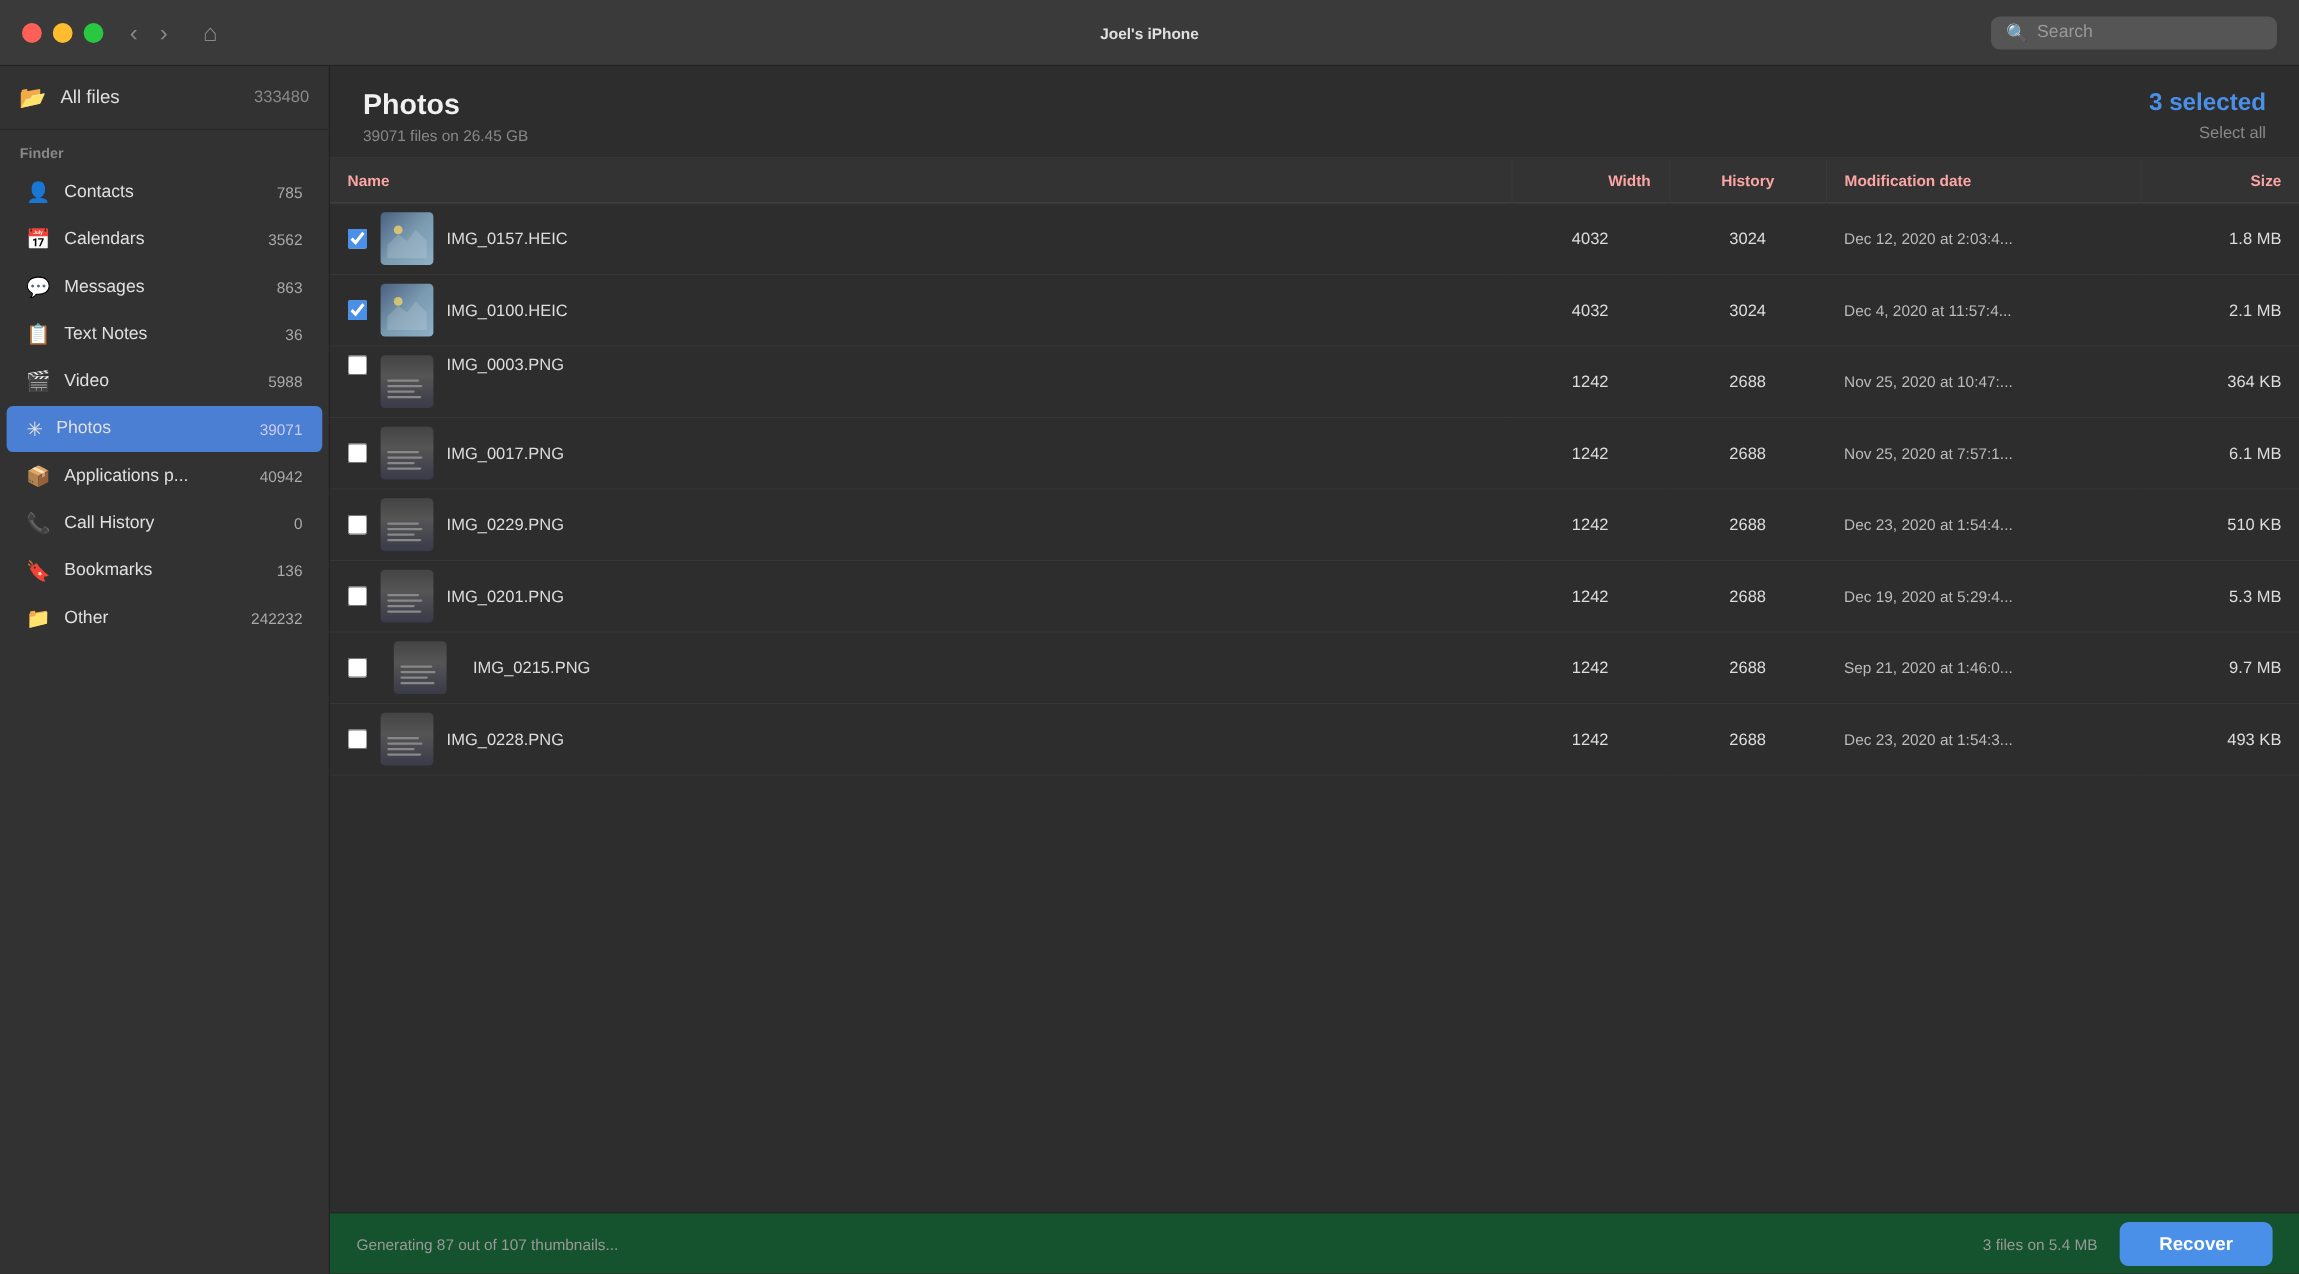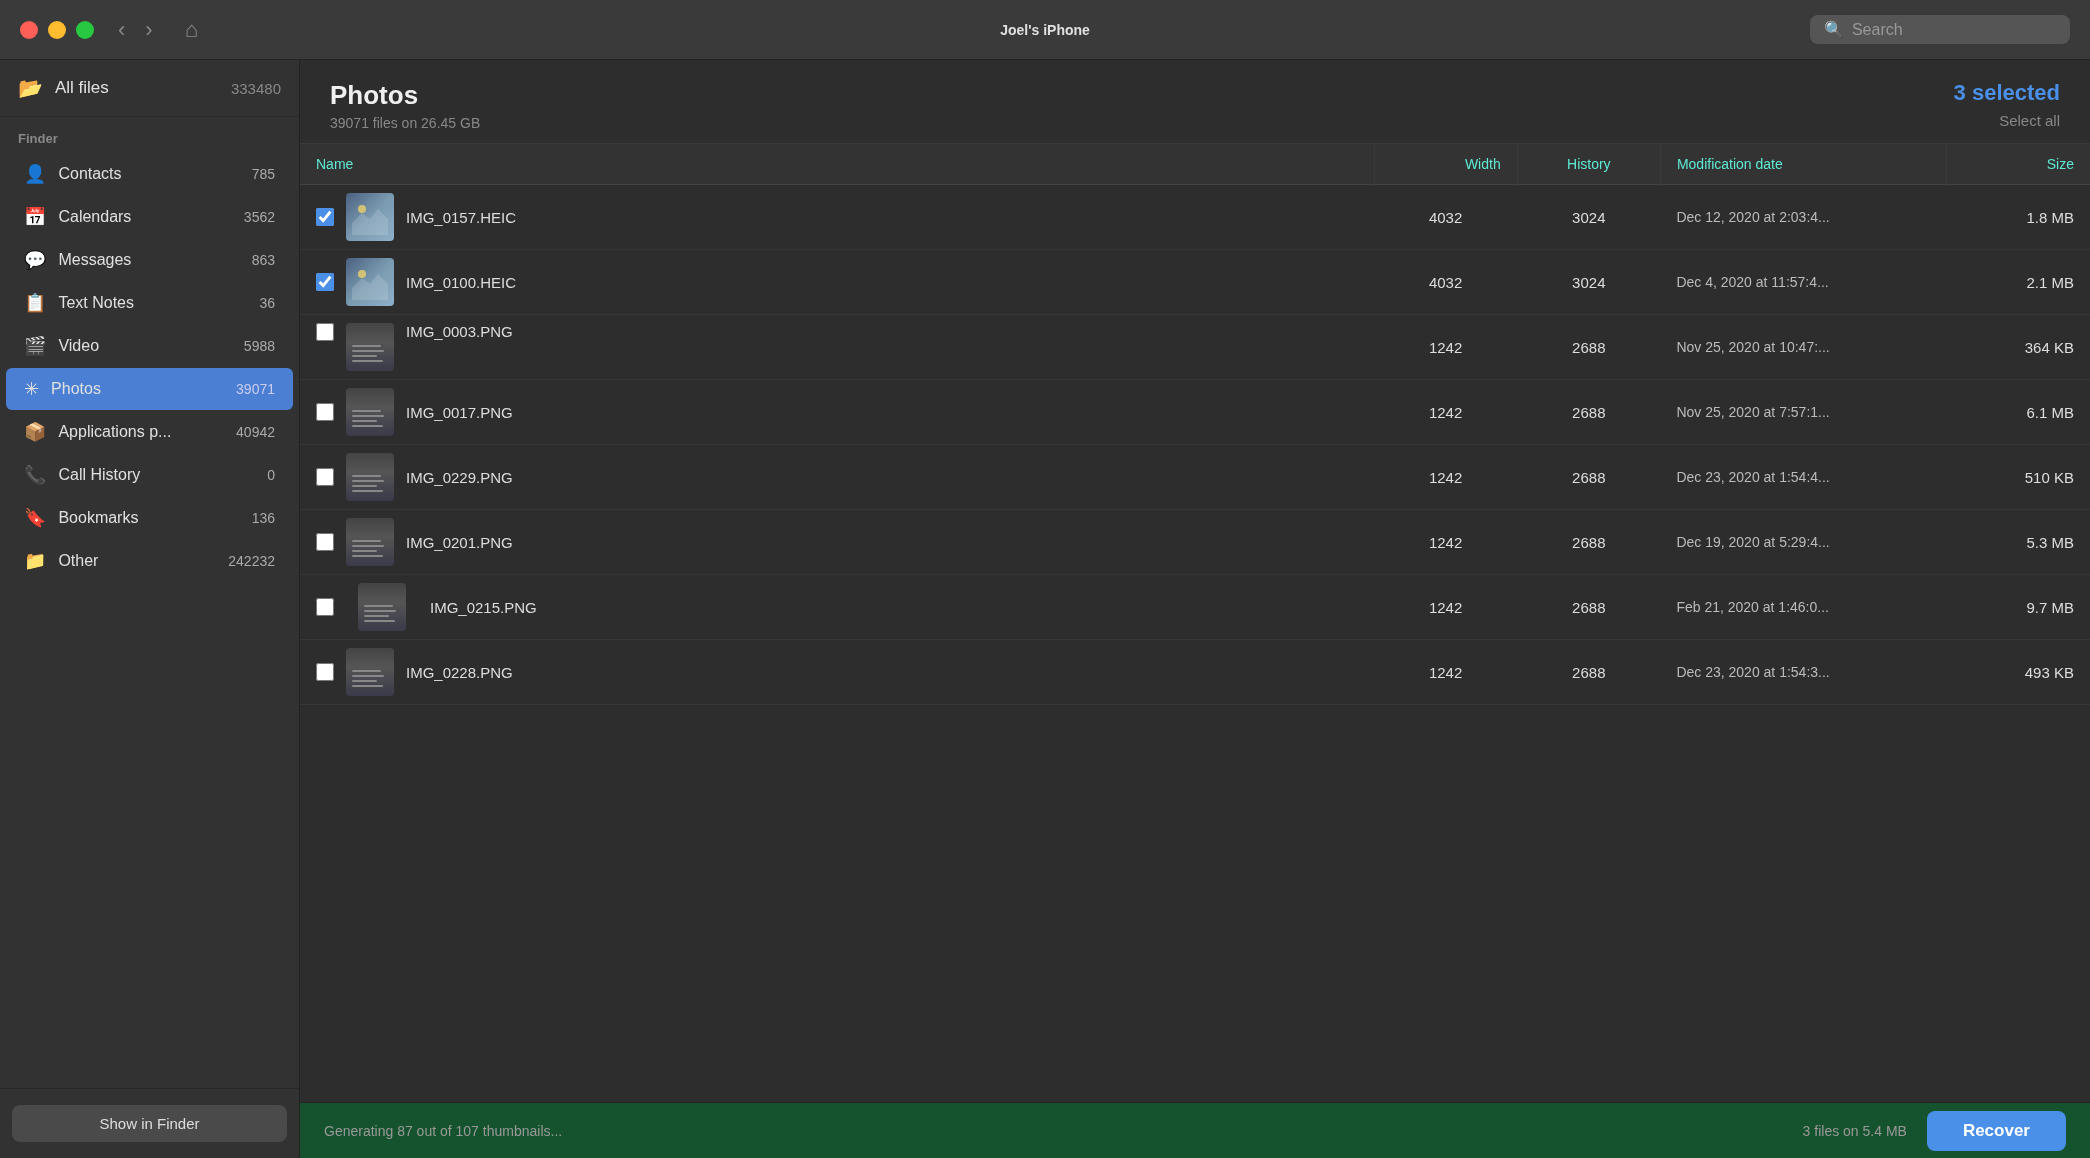--- a/index.html
+++ b/index.html
@@ -226,22 +226,22 @@
       width: 100%;
       border-collapse: collapse;
     }
     thead tr {
       background: #333;
       border-bottom: 1px solid #444;
     }
     thead th {
       padding: 12px 16px;
       font-size: 14px;
-      font-weight: 400;
-      color: #5eead4;
+      font-weight: 700;
+      color: #fca5a5;
       text-align: left;
       border-right: 1px solid #3a3a3a;
     }
     thead th:last-child { border-right: none; }
     thead th.th-width, thead th.th-height { text-align: center; }
     thead th.th-size { text-align: right; }
     tbody tr {
       border-bottom: 1px solid #363636;
     }
     tbody tr.selected-row { background: #3460b0; }
@@ -412,23 +412,20 @@
     <span class="sidebar-item-label">Bookmarks</span>
     <span class="sidebar-item-count">136</span>
   </div>
         <div class="sidebar-item">
     <span class="sidebar-item-icon">📁</span>
     <span class="sidebar-item-label">Other</span>
     <span class="sidebar-item-count">242232</span>
   </div>
       </div>
 
-    <div class="sidebar-bottom">
-      <button class="show-finder-btn">Show in Finder</button>
-    </div>
   </div>
 
   <div class="content">
 
     <div class="content-header">
       <div class="content-title-block">
         <div class="content-title">Photos</div>
         <div class="content-subtitle">39071 files on 26.45 GB</div>
       </div>
       <div class="content-header-right">
@@ -563,21 +560,21 @@
         <div class="thumb-line" style="width:80%"></div>
         <div class="thumb-line" style="width:90%"></div>
         <div class="thumb-line" style="width:70%"></div>
         <div class="thumb-line" style="width:85%"></div>
       </div>
     </div>
                 <span class="file-name">IMG_0215.PNG</span>
               </td>
               <td class="td-num">1242</td>
               <td class="td-num">2688</td>
-              <td class="td-date">Feb 21, 2020 at 1:46:0...</td>
+              <td class="td-date">Sep 21, 2020 at 1:46:0...</td>
               <td class="td-size">9.7 MB</td>
             </tr>
             <tr>
               <td style="display: flex; align-items: center; gap: 12px; padding: 8px 16px;">
                 <input type="checkbox" class="row-checkbox" style="">
                 <div class="file-thumb thumb-portrait">
       <div class="thumb-portrait-lines">
         <div class="thumb-line" style="width:80%"></div>
         <div class="thumb-line" style="width:90%"></div>
         <div class="thumb-line" style="width:70%"></div>

